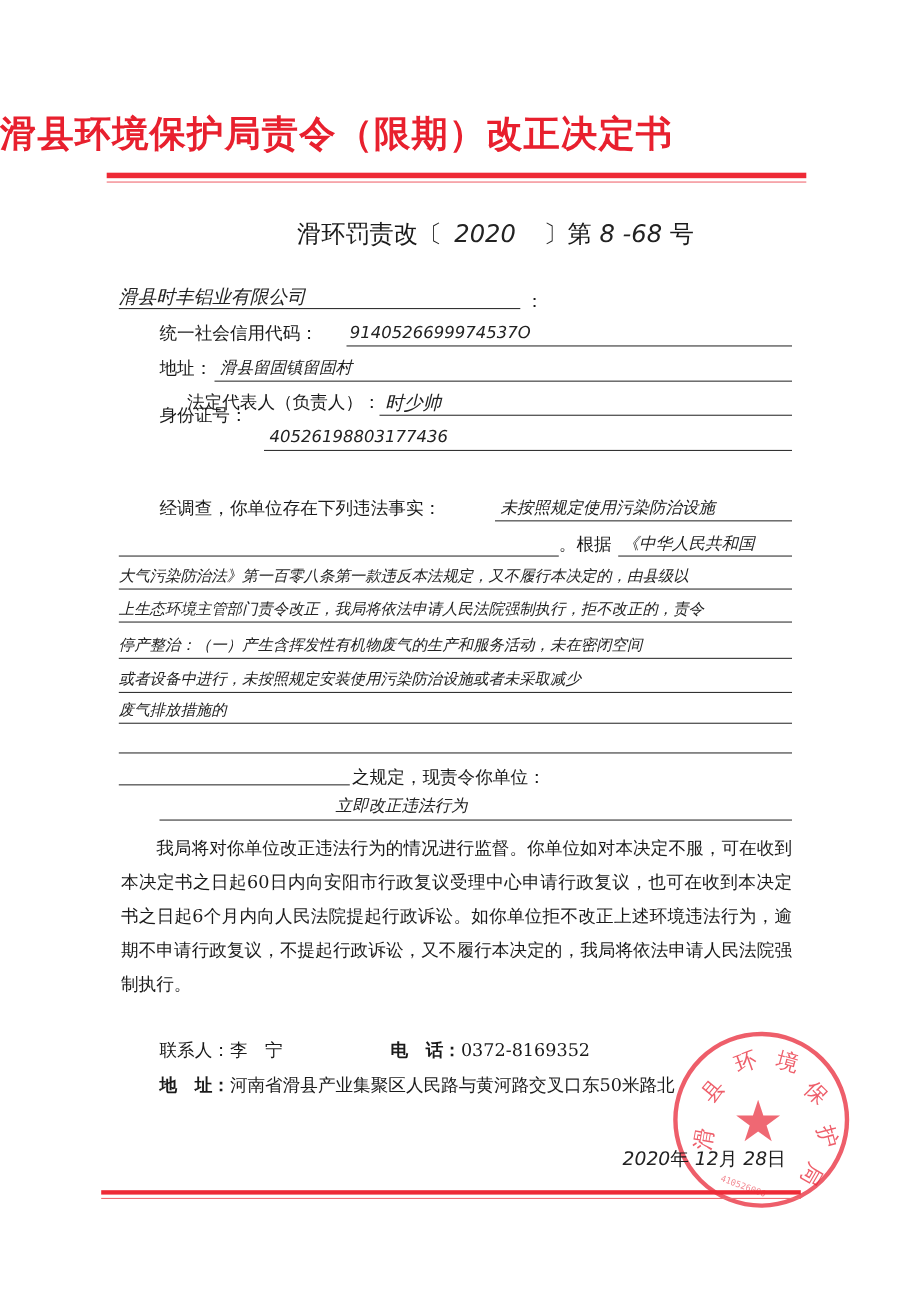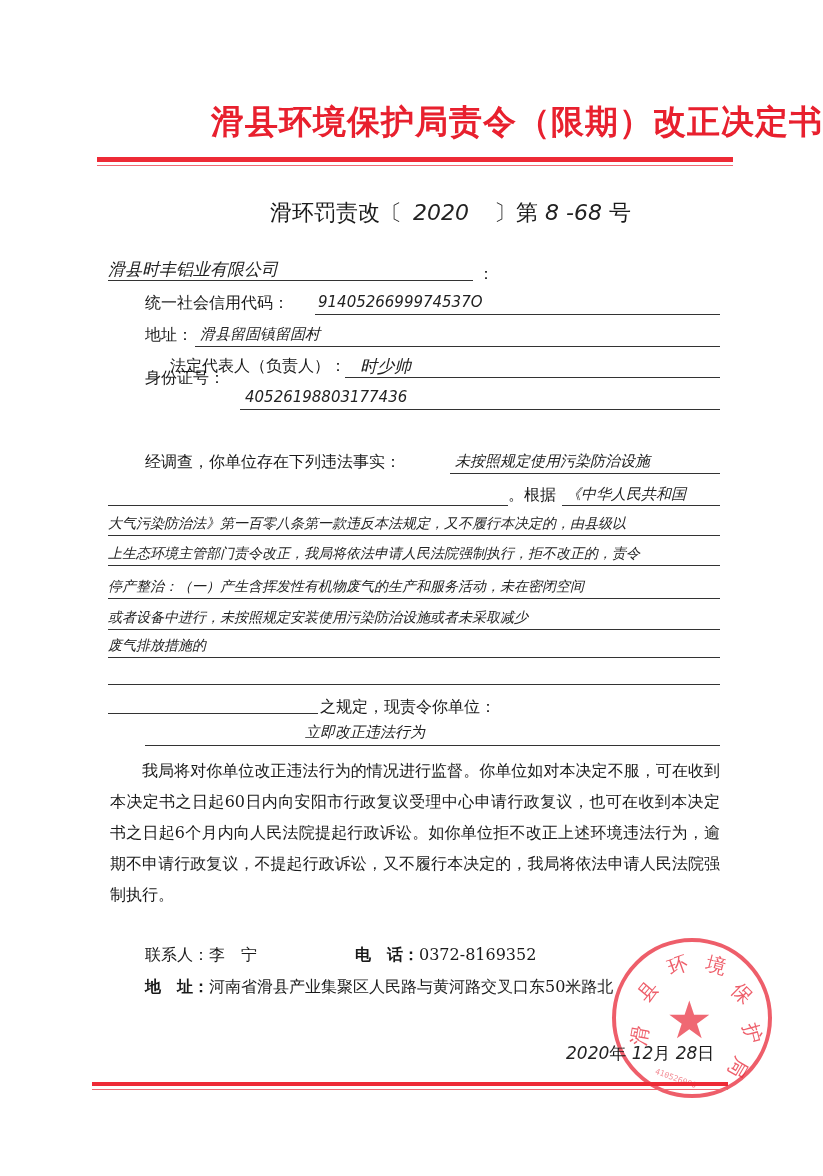--- a/index.html
+++ b/index.html
@@ -2,21 +2,21 @@
 <html><head>
 <meta charset="utf-8">
 <style>
   html, body { margin: 0; padding: 0; }
   body {
     width: 823px; height: 1176px; background: #ffffff; position: relative; overflow: hidden;
     font-family: "DejaVu Serif", "Liberation Serif", serif; color: #1a1a1a;
   }
   .abs { position: absolute; }
   .title {
-    left: 0; width: 823px; top: 100px; text-align: right;
+    left: 0; width: 823px; top: 100px; text-align: left;
     color: #e8202e; font-size: 33px; font-weight: bold; letter-spacing: 1px;
     font-family: "DejaVu Serif", serif;
   }
   .redline { background: #ee2a36; }
   .thin { background: #f06a72; }
   .docno { top: 198px; left: 270px; font-size: 22px; white-space: nowrap; }
   .hand { font-family: "DejaVu Sans", sans-serif; font-style: italic; color: #222; }
   .line { height: 1px; background: #333; }
   .label { font-size: 16px; white-space: nowrap; }
   .fill { font-size: 15px; font-style: italic; white-space: nowrap; }
@@ -50,21 +50,21 @@
 
 <div class="abs label" style="left:145px; top:293px;">统一社会信用代码：</div>
 <div class="abs fill hand" style="left:318px; top:293px;">9140526699974537O</div>
 <div class="abs line" style="left:315px; top:314px; width:405px;"></div>
 
 <div class="abs label" style="left:145px; top:325px;">地址：</div>
 <div class="abs fill hand" style="left:200px; top:325px;">滑县留固镇留固村</div>
 <div class="abs line" style="left:195px; top:346px; width:525px;"></div>
 
 <div class="abs label" style="left:145px; top:356px;margin-left:25px;">法定代表人（负责人）：</div>
-<div class="abs fill hand" style="left:360px; top:355px; font-size:17px;">时少帅</div>
+<div class="abs fill hand" style="left:350px; top:355px; font-size:17px;">时少帅</div>
 <div class="abs line" style="left:345px; top:377px; width:375px;"></div>
 
 <div class="abs label" style="left:145px; top:368px;">身份证号：</div>
 <div class="abs fill hand" style="left:245px; top:388px;">40526198803177436</div>
 <div class="abs line" style="left:240px; top:409px; width:480px;"></div>
 
 <div class="abs label" style="left:145px; top:452px;">经调查，你单位存在下列违法事实：</div>
 <div class="abs fill hand" style="left:455px; top:452px;">未按照规定使用污染防治设施</div>
 <div class="abs line" style="left:450px; top:473px; width:270px;"></div>
 

